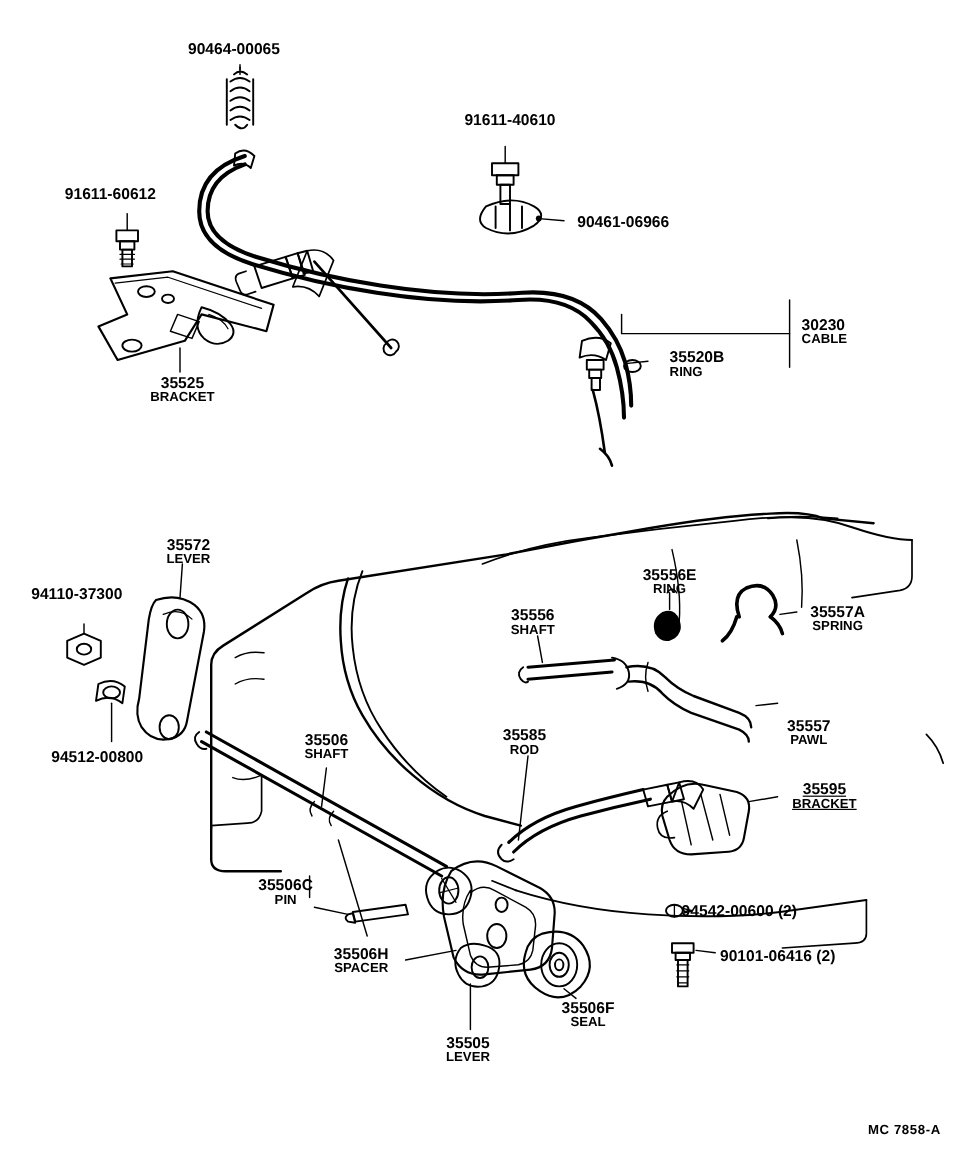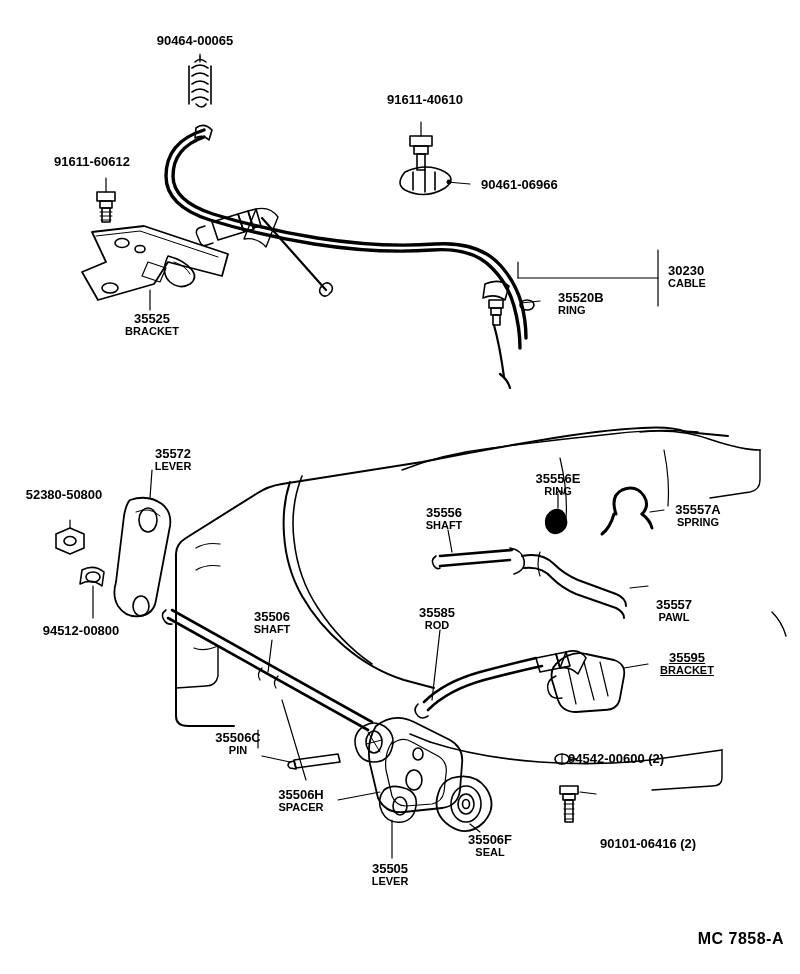--- a/index.html
+++ b/index.html
@@ -38,21 +38,21 @@
     font-weight: bold;
     letter-spacing: 0px;
   }
   .lbl.ctr { text-align: center; }
   .lbl.lft { text-align: left; }
   .footer {
     position: absolute;
     right: 16px;
     bottom: 26px;
     font-family: "Liberation Sans", sans-serif;
-    font-size: 16px;
+    font-size: 11px;
     font-weight: bold;
     color: #000000;
     letter-spacing: 0.5px;
   }
 </style>
 </head>
 <body>
 
 <div id="sheet">
 
@@ -277,32 +277,32 @@
   </svg>
 
   <div id="label-layer">
       <div class="lbl ctr" style="top: 34px; left: 85px; width: 220px;"><span>90464-00065</span></div>
       <div class="lbl ctr" style="top: 93px; left: 315px; width: 220px;"><span>91611-40610</span></div>
       <div class="lbl lft" style="top: 178px; left: 481px;"><span>90461-06966</span></div>
       <div class="lbl ctr" style="top: 155px; left: -18px; width: 220px;"><span>91611-60612</span></div>
       <div class="lbl lft" style="top: 264px; left: 668px;"><span>30230</span><span class="sub">CABLE</span></div>
       <div class="lbl lft" style="top: 291px; left: 558px;"><span>35520B</span><span class="sub">RING</span></div>
       <div class="lbl ctr" style="top: 312px; left: 42px; width: 220px;"><span>35525</span><span class="sub">BRACKET</span></div>
-      <div class="lbl ctr" style="top: 447px; left: 63px; width: 220px;"><span>35572</span><span class="sub">LEVER</span></div>
-      <div class="lbl ctr" style="top: 488px; left: -46px; width: 220px;"><span>52380-50800</span></div>
+      <div class="lbl ctr" style="top: 447px; left: 47px; width: 220px;"><span>35572</span><span class="sub">LEVER</span></div>
+      <div class="lbl ctr" style="top: 488px; left: -46px; width: 220px;"><span>94110-37300</span></div>
       <div class="lbl ctr" style="top: 624px; left: -29px; width: 220px;"><span>94512-00800</span></div>
       <div class="lbl ctr" style="top: 610px; left: 162px; width: 220px;"><span>35506</span><span class="sub">SHAFT</span></div>
       <div class="lbl ctr" style="top: 731px; left: 128px; width: 220px;"><span>35506C</span><span class="sub">PIN</span></div>
       <div class="lbl ctr" style="top: 788px; left: 191px; width: 220px;"><span>35506H</span><span class="sub">SPACER</span></div>
       <div class="lbl ctr" style="top: 862px; left: 280px; width: 220px;"><span>35505</span><span class="sub">LEVER</span></div>
       <div class="lbl ctr" style="top: 833px; left: 380px; width: 220px;"><span>35506F</span><span class="sub">SEAL</span></div>
       <div class="lbl ctr" style="top: 606px; left: 327px; width: 220px;"><span>35585</span><span class="sub">ROD</span></div>
       <div class="lbl ctr" style="top: 506px; left: 334px; width: 220px;"><span>35556</span><span class="sub">SHAFT</span></div>
       <div class="lbl ctr" style="top: 472px; left: 448px; width: 220px;"><span>35556E</span><span class="sub">RING</span></div>
       <div class="lbl ctr" style="top: 503px; left: 588px; width: 220px;"><span>35557A</span><span class="sub">SPRING</span></div>
       <div class="lbl ctr" style="top: 598px; left: 564px; width: 220px;"><span>35557</span><span class="sub">PAWL</span></div>
       <div class="lbl ctr" style="top: 651px; left: 577px; width: 220px; text-decoration: underline;"><span>35595</span><span class="sub">BRACKET</span></div>
       <div class="lbl lft" style="top: 752px; left: 568px;"><span>94542-00600 (2)</span></div>
-      <div class="lbl lft" style="top: 790px; left: 600px; margin-top: 47px;"><span>90101-06416 (2)</span></div>
+      <div class="lbl lft" style="top: 790px; left: 600px;"><span>90101-06416 (2)</span></div>
     </div>
 
   <div class="footer">MC 7858-A</div>
 </div>
 
 </body></html>

